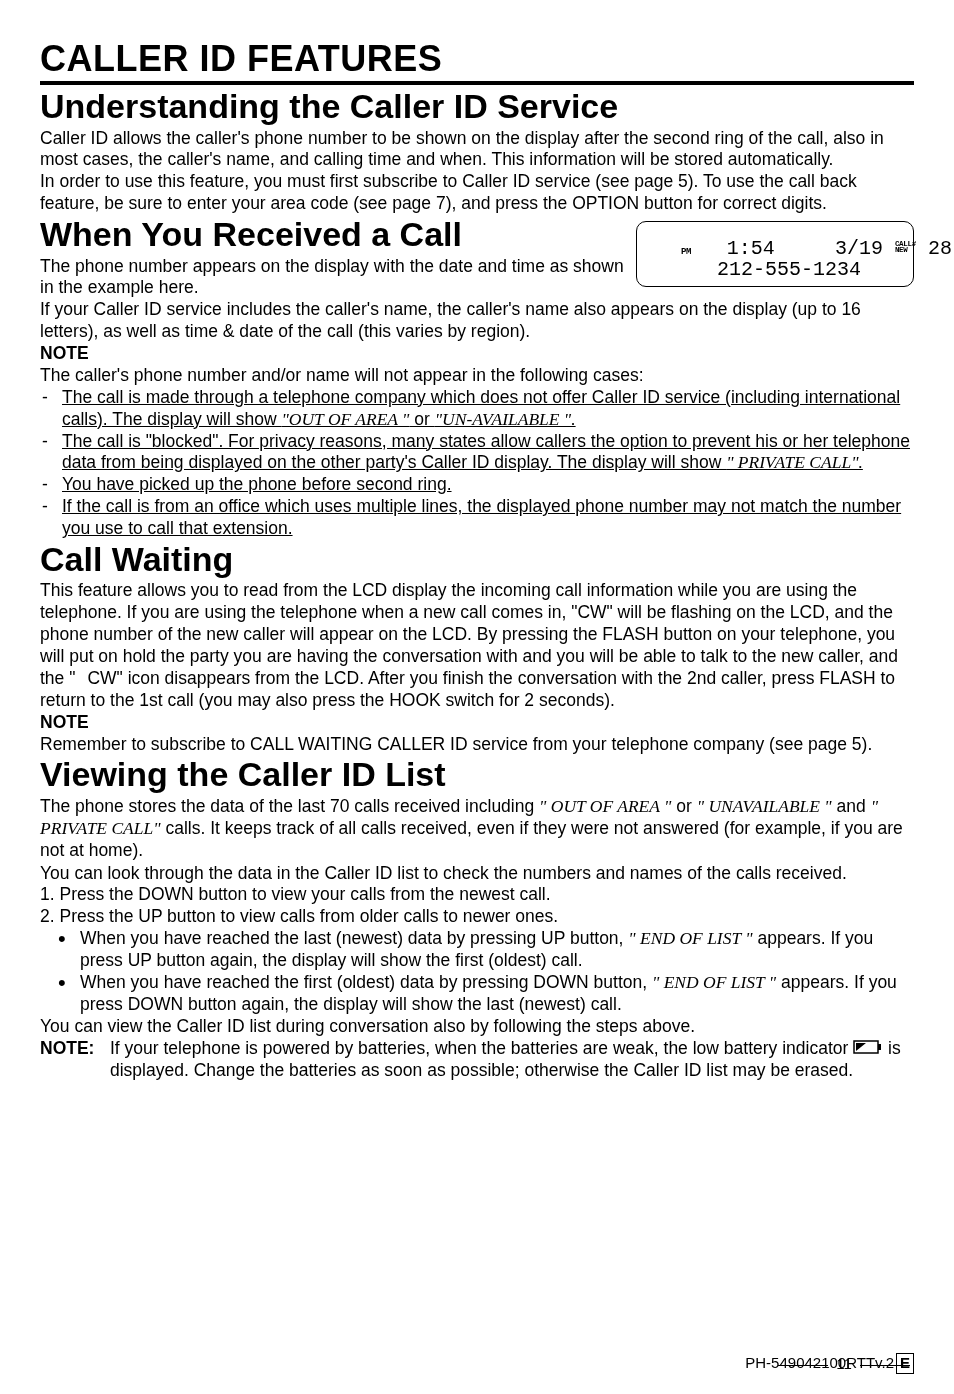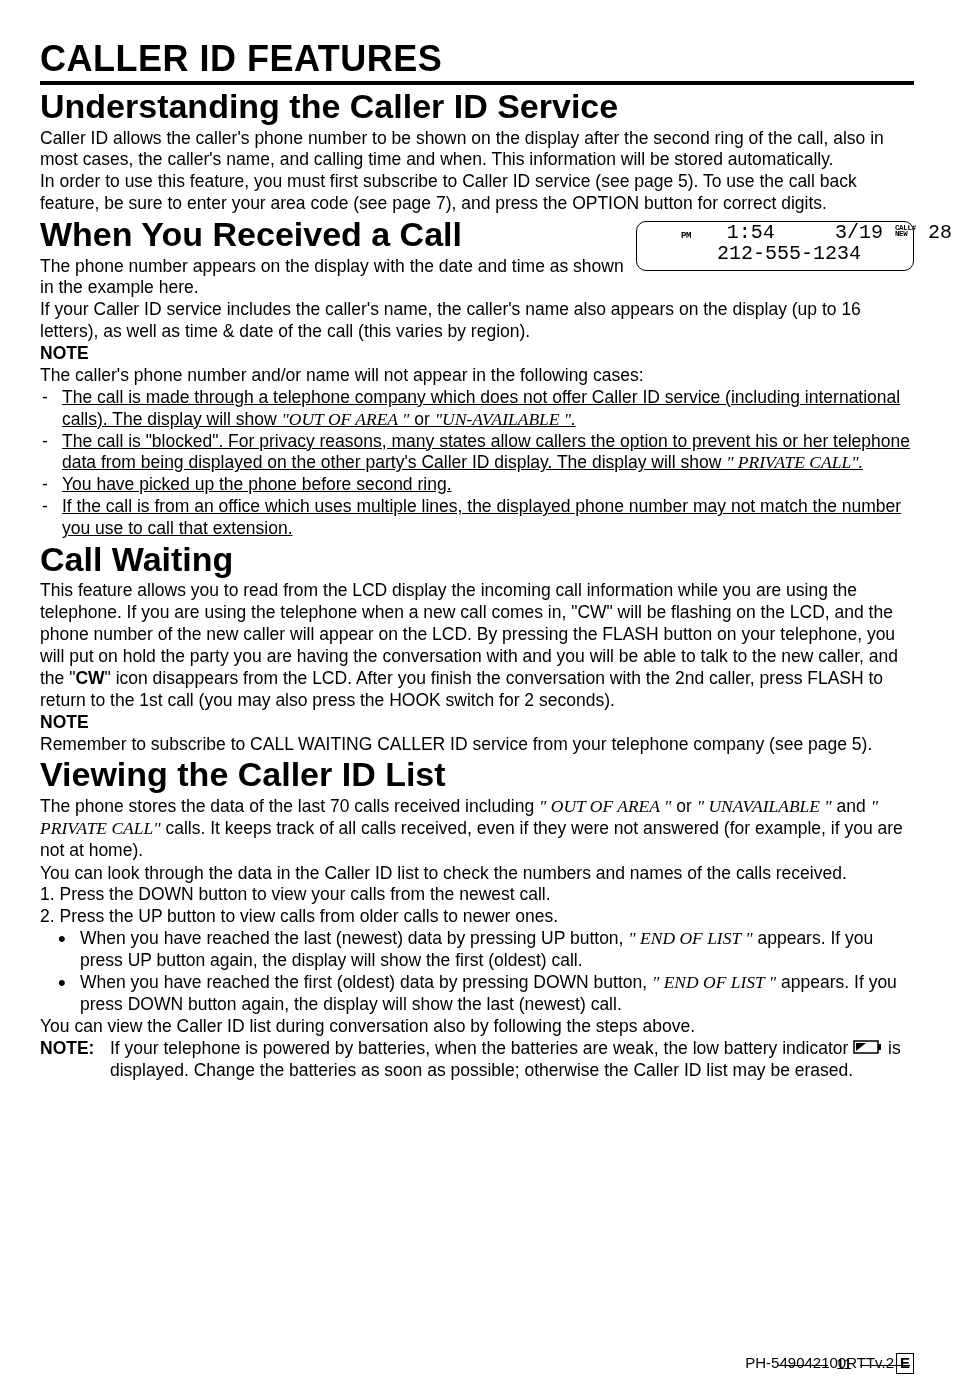--- a/index.html
+++ b/index.html
@@ -19,31 +19,31 @@
   h1.main { font-size: 34px; font-weight: 900; font-family: Arial, sans-serif; margin-top: -2px; }
   .section-body { }
   .note-bold { font-weight: 900; }
   ul.dash { list-style: none; padding-left: 18px; }
   ul.dash > li { position: relative; padding-left: 4px; margin-bottom: 0px; text-decoration: underline;}
   ul.dash > li::before { content: "-"; position: absolute; left: -16px; }
   ul.bullet { list-style: none; padding-left: 36px; }
   ul.bullet > li { position: relative; padding-left: 4px; }
   ul.bullet > li::before { content: "•"; position: absolute; left: -18px; font-size: 22px; top: -3px;}
   .italic { font-style: italic; font-family: "Times New Roman", Times, serif; }
-  .cw { font-weight: 700; }
+  .cw { font-weight: 400; margin-left: 12px; }
   .note-row { display: flex; }
   .note-label { font-weight: 900; width: 70px; flex-shrink: 0; }
   .batt-icon { display: inline-block; vertical-align: middle; }
   
   
   .lcd-wrap { float: right; width: 278px; margin-left: 10px; margin-top: 6px; }
   .lcd {
     border: 1.5px solid #000;
     border-radius: 10px;
-    padding: 0 8px 6px 8px;
+    padding: 16px 8px 6px 8px;
     font-family: "Courier New", monospace;
     line-height: 1.05;
   }
   .lcd-row1, .lcd-row2 { font-size: 20px; letter-spacing: 0px; white-space: pre; text-align: left;}
   .lcd-row3 { font-size: 22px; letter-spacing: 2px; font-family: monospace;}
   .lcd .small { font-size: 9px; font-weight: bold; letter-spacing: -0.5px;}
   .lcd .callnew { display: inline-block; font-size: 7.5px; font-weight: bold; line-height: 0.8; vertical-align: 2px; letter-spacing: -0.3px;}
   
   .clear { clear: both; }
   

